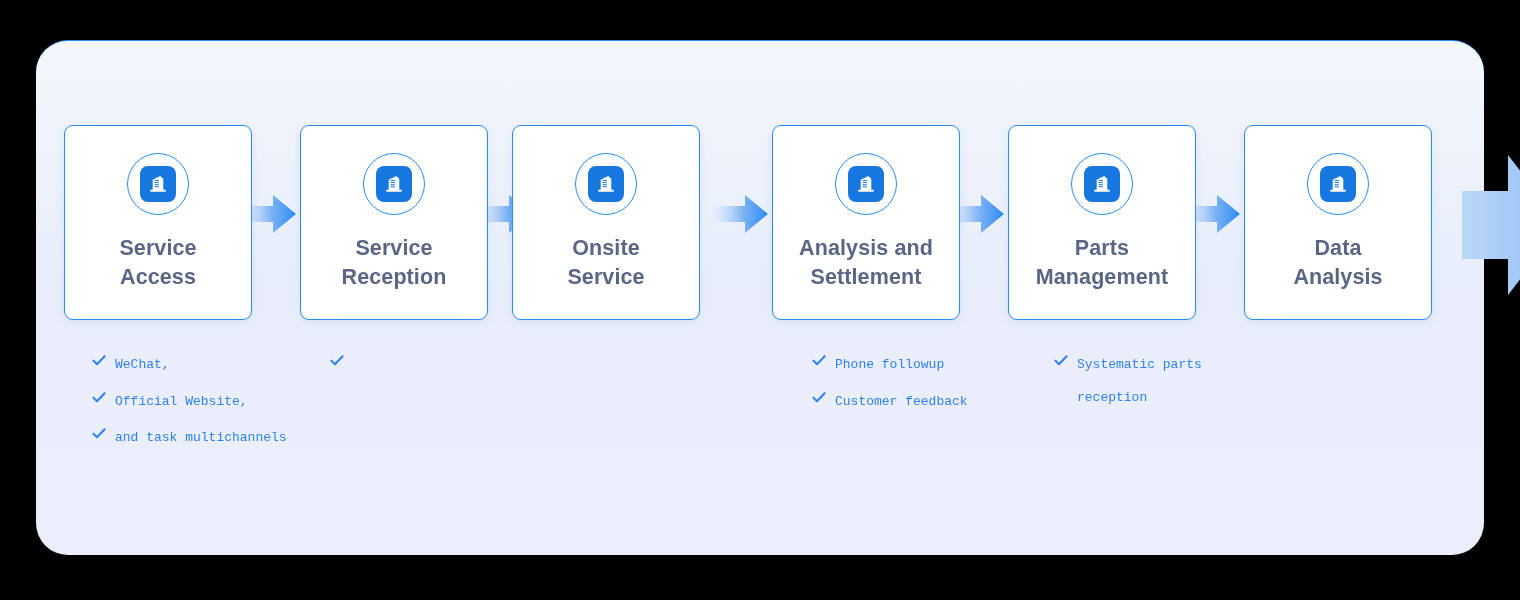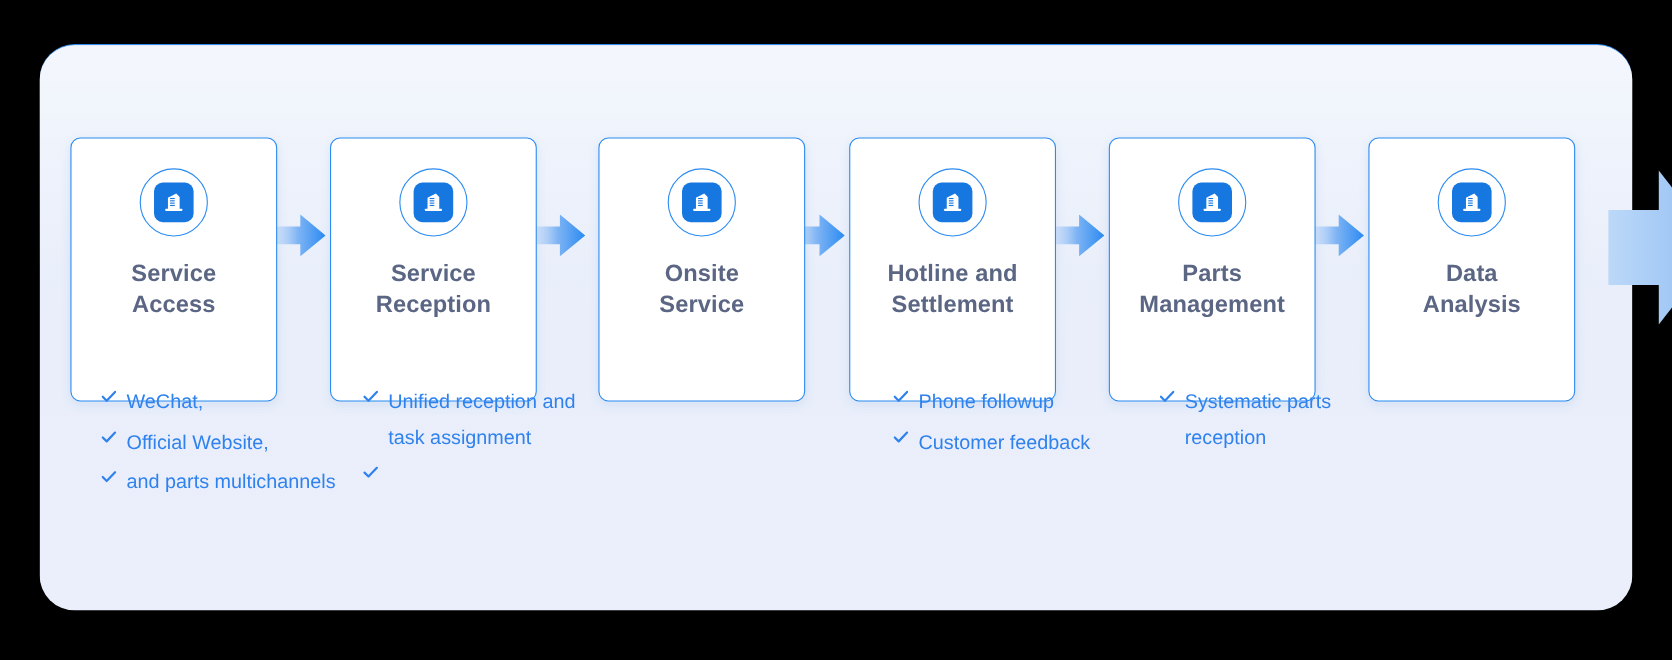--- a/index.html
+++ b/index.html
@@ -47,21 +47,21 @@
     top: 84px;
     width: 1392px;
     height: 196px;
     z-index: 3;
   }
 
   .card {
     position: absolute;
     top: 0;
     width: 188px;
-    height: 240px;
+    height: 195px;
     background: #ffffff;
     border: 1.6px solid #2b8bf2;
     border-radius: 9px;
     box-shadow: 0 3px 10px rgba(43,116,200,0.10);
     display: flex;
     flex-direction: column;
     align-items: center;
     justify-content: flex-start;
     padding-top: 27px;
     z-index: 3;
@@ -141,25 +141,26 @@
   }
   .check {
     flex: 0 0 auto;
     width: 14px;
     height: 14px;
     margin-top: 5px;
     margin-right: 9px;
   }
   .check svg { display: block; }
   .bullet-text {
-    font-size: 18px;
+    font-size: 13px;
     line-height: 32.5px;
     color: #2f82ee;
     font-weight: 400;
     max-width: 185px;
+    font-family: Liberation Mono, monospace;
   }
   .bullet-text.nowrap { white-space: nowrap; max-width: none; }
 </style>
 </head>
 <body>
 
 <div id="stage">
 
   <div class="panel">
 
@@ -245,21 +246,21 @@
                 <rect x="8.3" y="12.2" width="4.6" height="1.1"></rect>
                 <rect x="8.3" y="14.5" width="4.6" height="1.1"></rect>
               </g>
             </svg>
           </div>
         </div>
         <div class="card-title">Service
 Reception</div>
       </div>
 
-      <div class="card" style="left:480px">
+      <div class="card" style="left:448px">
         <div class="icon-ring">
           <div class="icon-sq">
             <svg width="22" height="22" viewBox="0 0 24 24" xmlns="http://www.w3.org/2000/svg">
               <path d="M6.2 7.4 L14.4 3.2 L17.8 6.6 L17.8 18.6 L6.2 18.6 Z" fill="#ffffff"></path>
               <rect x="3.6" y="18.3" width="16.8" height="2.2" rx="0.6" fill="#ffffff"></rect>
               <g fill="#1677e0">
                 <rect x="8.3" y="7.6" width="4.6" height="1.1"></rect>
                 <rect x="8.3" y="9.9" width="4.6" height="1.1"></rect>
                 <rect x="8.3" y="12.2" width="4.6" height="1.1"></rect>
                 <rect x="8.3" y="14.5" width="4.6" height="1.1"></rect>
@@ -279,21 +280,21 @@
               <rect x="3.6" y="18.3" width="16.8" height="2.2" rx="0.6" fill="#ffffff"></rect>
               <g fill="#1677e0">
                 <rect x="8.3" y="7.6" width="4.6" height="1.1"></rect>
                 <rect x="8.3" y="9.9" width="4.6" height="1.1"></rect>
                 <rect x="8.3" y="12.2" width="4.6" height="1.1"></rect>
                 <rect x="8.3" y="14.5" width="4.6" height="1.1"></rect>
               </g>
             </svg>
           </div>
         </div>
-        <div class="card-title">Hotline and
+        <div class="card-title">Analysis and
 Settlement</div>
       </div>
 
       <div class="card" style="left:1180px">
         <div class="icon-ring">
           <div class="icon-sq">
             <svg width="22" height="22" viewBox="0 0 24 24" xmlns="http://www.w3.org/2000/svg">
               <path d="M6.2 7.4 L14.4 3.2 L17.8 6.6 L17.8 18.6 L6.2 18.6 Z" fill="#ffffff"></path>
               <rect x="3.6" y="18.3" width="16.8" height="2.2" rx="0.6" fill="#ffffff"></rect>
               <g fill="#1677e0">
@@ -348,33 +349,25 @@
               </svg>
             </span>
           <span class="bullet-text nowrap">Official Website,</span>
         </div>
         <div class="bullet">
           <span class="check">
               <svg width="14" height="14" viewBox="0 0 16 16" xmlns="http://www.w3.org/2000/svg">
                 <path d="M1.6 7.6 L5.7 11.7 L14.4 2.6" stroke="#2f82ee" stroke-width="2.3" fill="none" stroke-linecap="round" stroke-linejoin="round"></path>
               </svg>
             </span>
-          <span class="bullet-text nowrap">and parts multichannels</span>
+          <span class="bullet-text nowrap">and task multichannels</span>
         </div>
       </div>
 
       <div class="list-col" style="left:266px; width:200px">
-        <div class="bullet">
-          <span class="check">
-              <svg width="14" height="14" viewBox="0 0 16 16" xmlns="http://www.w3.org/2000/svg">
-                <path d="M1.6 7.6 L5.7 11.7 L14.4 2.6" stroke="#2f82ee" stroke-width="2.3" fill="none" stroke-linecap="round" stroke-linejoin="round"></path>
-              </svg>
-            </span>
-          <span class="bullet-text">Unified reception and task assignment</span>
-        </div>
         <div class="bullet">
           <span class="check">
               <svg width="14" height="14" viewBox="0 0 16 16" xmlns="http://www.w3.org/2000/svg">
                 <path d="M1.6 7.6 L5.7 11.7 L14.4 2.6" stroke="#2f82ee" stroke-width="2.3" fill="none" stroke-linecap="round" stroke-linejoin="round"></path>
               </svg>
             </span>
         </div>
       </div>
 
 

